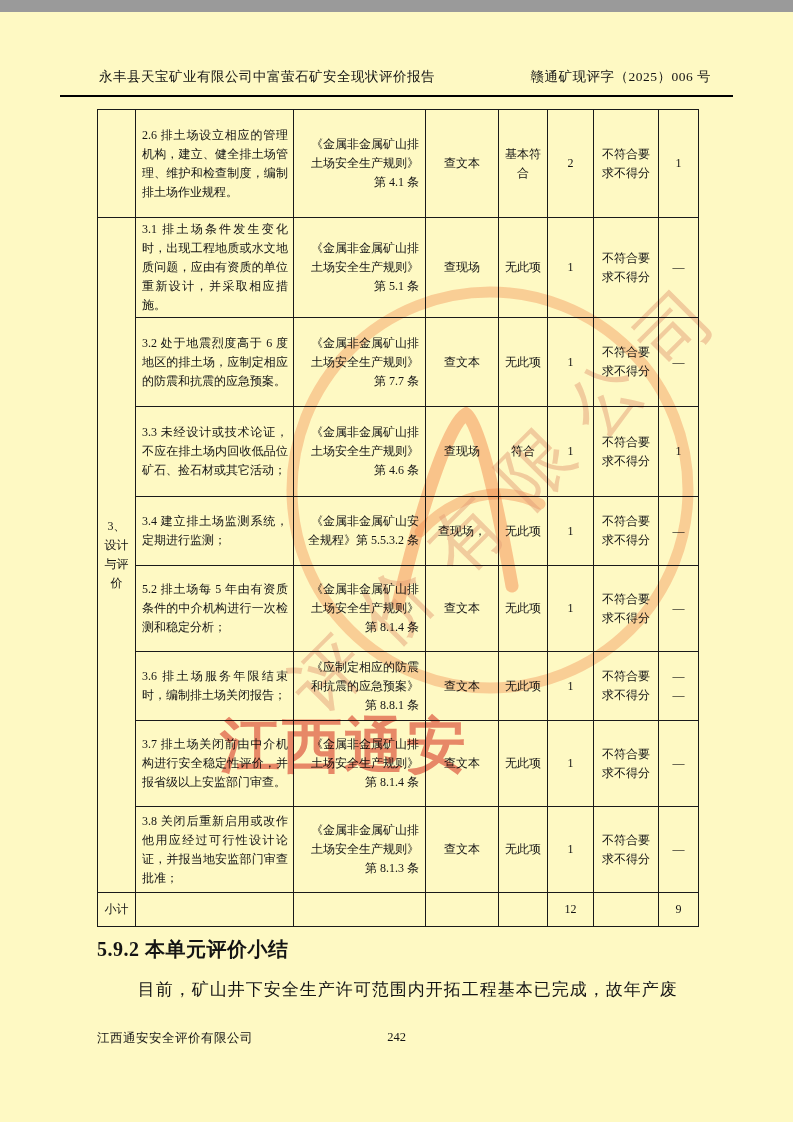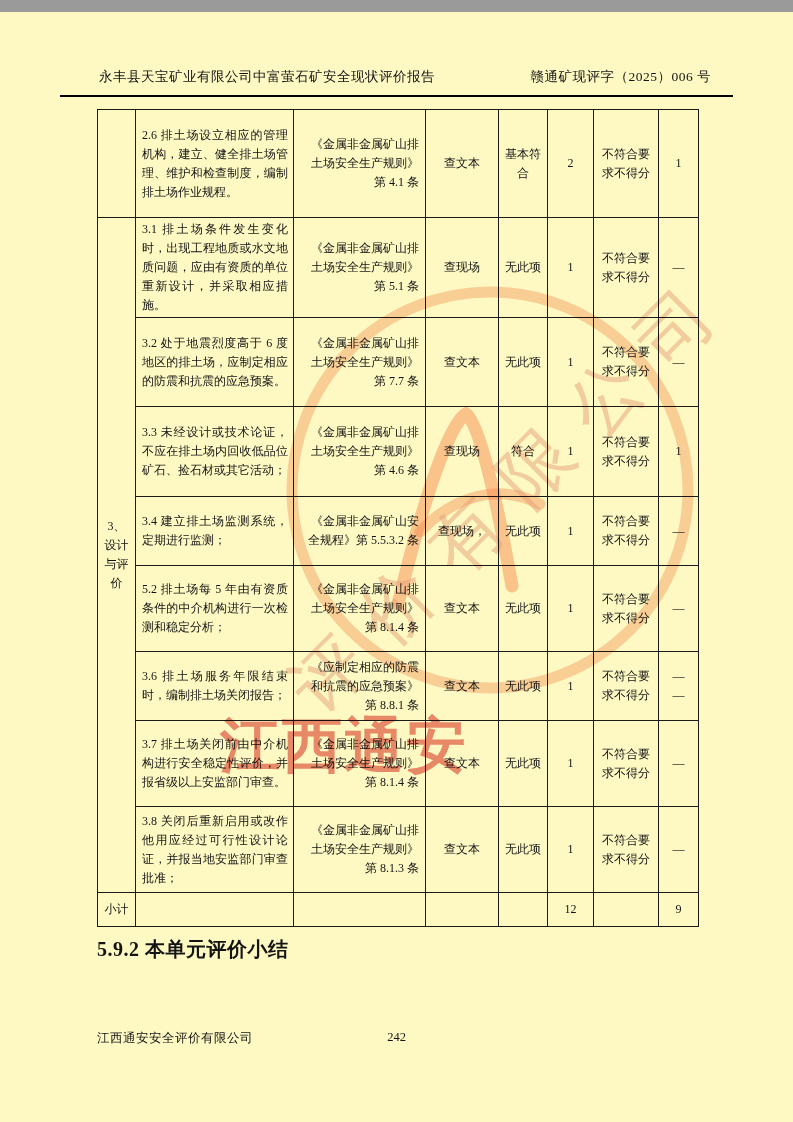--- a/index.html
+++ b/index.html
@@ -163,17 +163,18 @@
     <svg class="wm-svg" width="793" height="1122" viewBox="0 0 793 1122">
       <circle cx="490" cy="478" r="198" fill="none" stroke="rgba(243,146,104,0.40)" stroke-width="11"></circle>
       <path d="M398 592 C428 468 452 410 466 402 C478 410 494 472 512 574" fill="none" stroke="rgba(243,134,92,0.45)" stroke-width="13" stroke-linecap="round"></path>
       <path d="M420 520 C455 482 500 472 540 492" fill="none" stroke="rgba(243,134,92,0.40)" stroke-width="11" stroke-linecap="round"></path>
       <text id="wm-diag" x="510" y="505" transform="rotate(-45 510 480)" text-anchor="middle" font-size="72" letter-spacing="26" fill="rgba(229,164,156,0.50)" font-family="Liberation Serif, serif">评价有限公司</text>
     </svg>
     <div class="wm-red">江西通安</div>
   </div>
 
   <div class="sec-heading">5.9.2 本单元评价小结</div>
+  <div class="sec-par">目前，矿山井下安全生产许可范围内开拓工程基本已完成，故年产废</div>
 
   <div class="ftr-company">江西通安安全评价有限公司</div>
   <div class="ftr-page">242</div>
 
 </div>
 
 </body></html>

